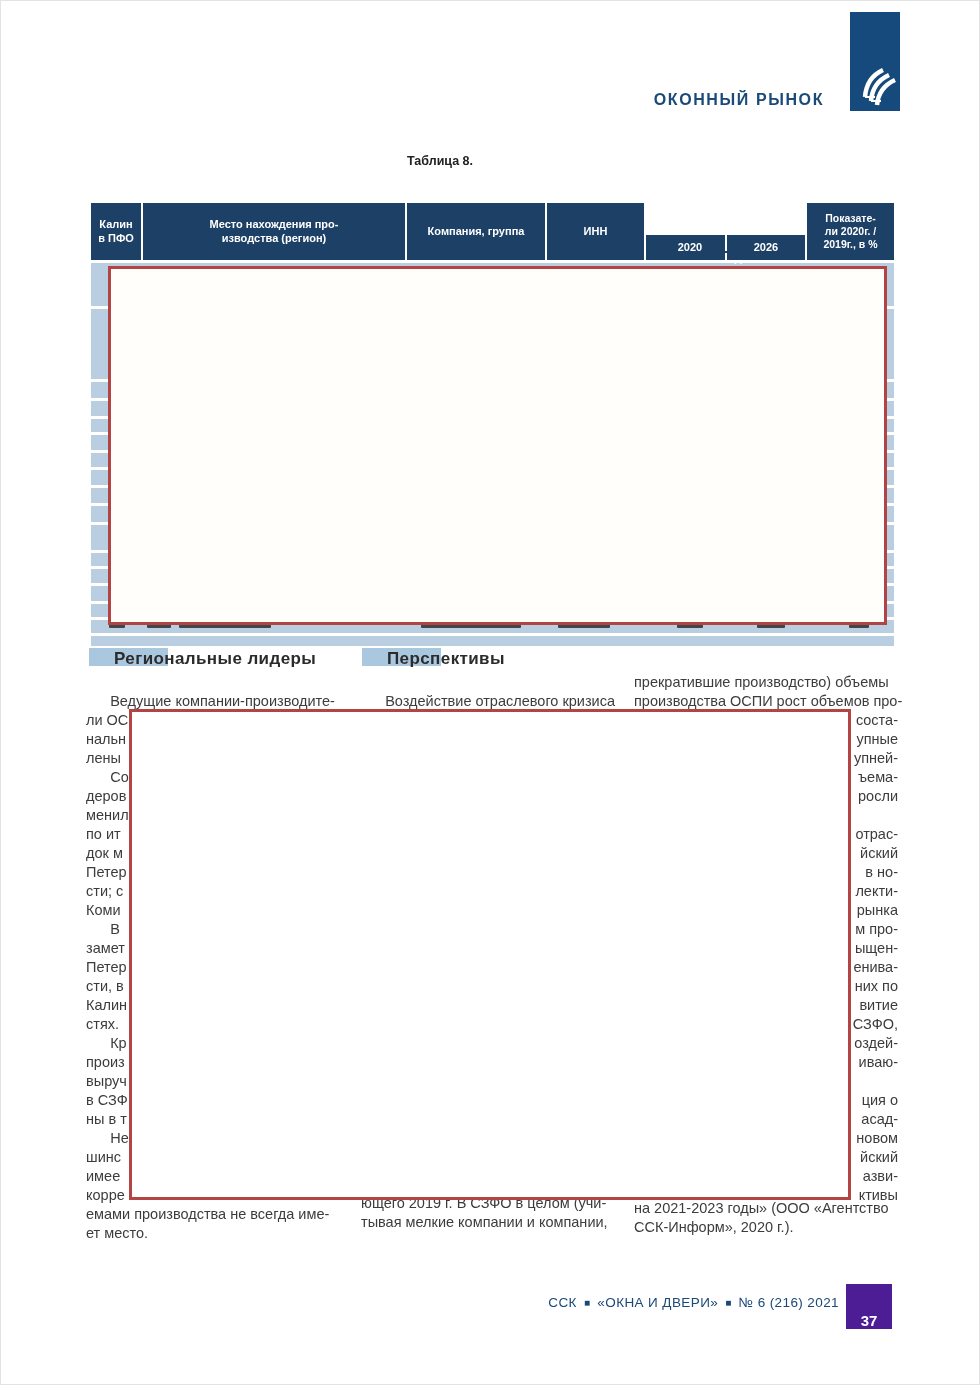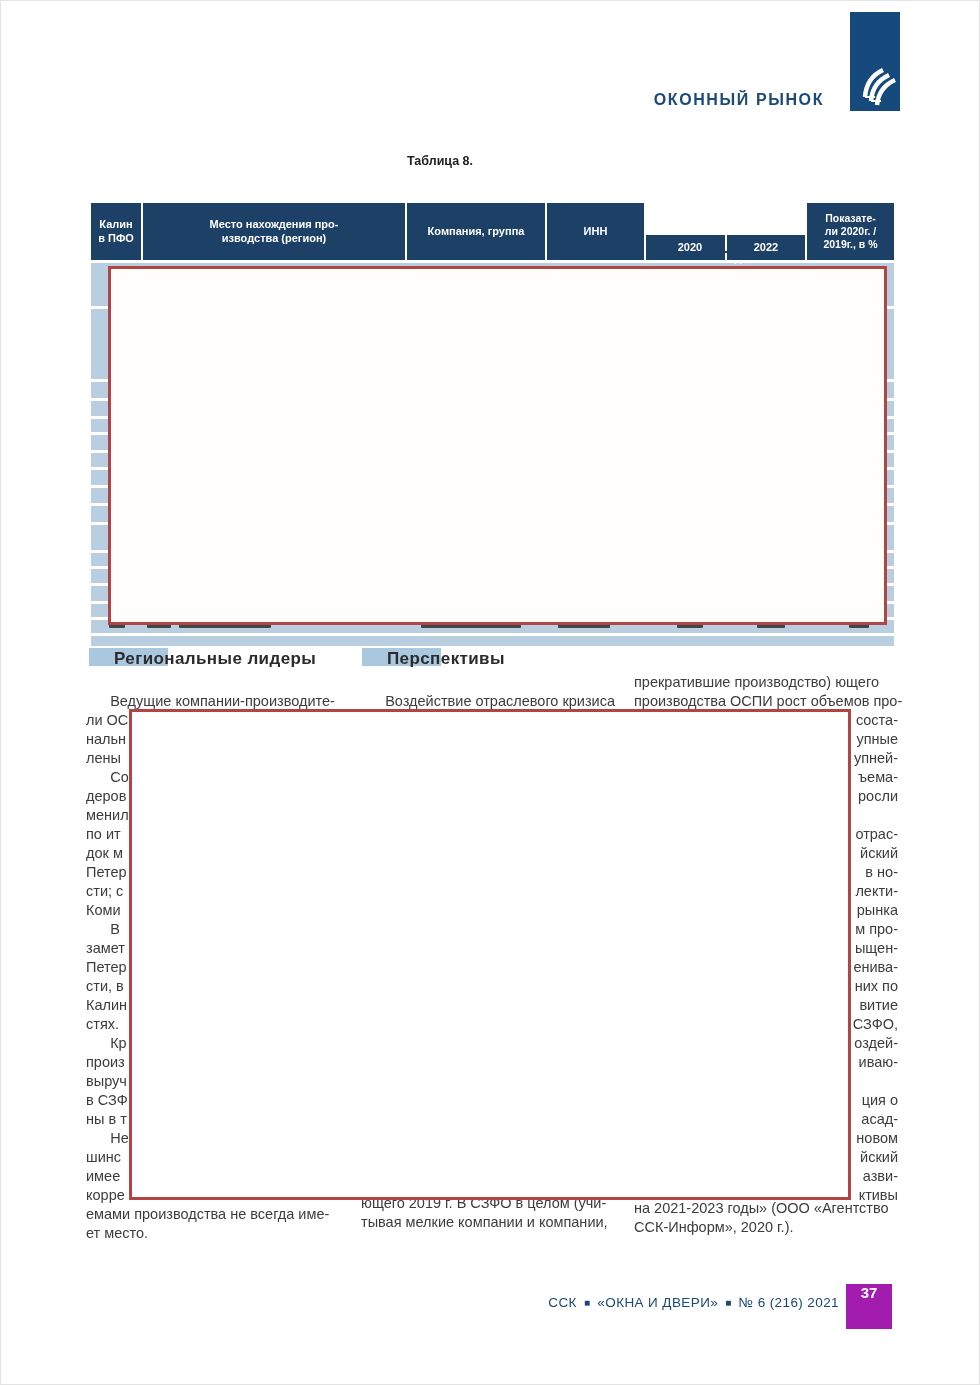--- a/index.html
+++ b/index.html
@@ -73,22 +73,22 @@
   #col-right-frags{left:633px; top:710px; width:264px;}
   #col-right-frags .tline{text-align:right;}
   #col-right-bottom{left:633px; top:1198px; width:266px;}
   
   .footer{
     position:absolute; top:1294px; left:0; width:838px; text-align:right;
     font-size:13.5px; color:#1a4878; letter-spacing:.4px; z-index:1;
   }
   .footer .sq{font-size:10px; position:relative; top:-1px; padding:0 7px; color:#1a4878;}
   .pagebox{
-    position:absolute; left:845px; top:1283px; width:46px; height:45px; background:#a21caf;
-    color:#fff; font-weight:bold; font-size:15px; display:flex; align-items:flex-start; justify-content:center;
+    position:absolute; left:845px; top:1283px; width:46px; height:45px; background:#4c1d95;
+    color:#fff; font-weight:bold; font-size:15px; display:flex; align-items:flex-end; justify-content:center;
     z-index:1;
   }
 </style>
 </head>
 <body>
 
 <div id="page">
 
   <div class="brand">ОКОННЫЙ РЫНОК</div>
   <div class="logo">
@@ -111,21 +111,21 @@
       <div class="hcell hc-location">Место нахождения про-
 изводства (регион)</div>
       <div class="hcell hc-company">Компания, группа</div>
       <div class="hcell hc-inn">ИНН</div>
       <div class="hcell hc-revgroup">Отчетная выручка, млн руб.
 за год</div>
       <div class="hcell hc-ratio">Показате-
 ли 2020г. /
 2019г., в %</div>
       <div class="hcell hc-2020">2020</div>
-      <div class="hcell hc-2019">2022</div>
+      <div class="hcell hc-2019">2026</div>
     </div>
     <div class="tbl-body">
       <div class="trow" style="height:43px"></div>
       <div class="trow" style="height:70px"></div>
       <div class="trow" style="height:16px"></div>
       <div class="trow" style="height:15px"></div>
       <div class="trow" style="height:13px"></div>
       <div class="trow" style="height:15px"></div>
       <div class="trow" style="height:14px"></div>
       <div class="trow" style="height:15px"></div>
@@ -195,21 +195,21 @@
   <div class="tline">      Воздействие отраслевого кризиса</div>
     </div>
   <div class="tcol" id="col-mid-bottom">
 
   <div class="tline">ющего 2019 г. В СЗФО в целом (учи-</div>
       <div class="tline">тывая мелкие компании и компании,</div>
     </div>
 
   <div class="tcol" id="col-right-top">
 
-  <div class="tline">прекратившие производство) ющего</div>
+  <div class="tline">прекратившие производство) объемы</div>
       <div class="tline">производства ОСПИ рост объемов про-</div>
     </div>
   <div class="tcol" id="col-right-frags">
 
   <div class="tline">соста-</div>
       <div class="tline">упные</div>
       <div class="tline">упней-</div>
       <div class="tline">ъема-</div>
       <div class="tline">росли</div>
       <div class="tline">&nbsp;</div>

